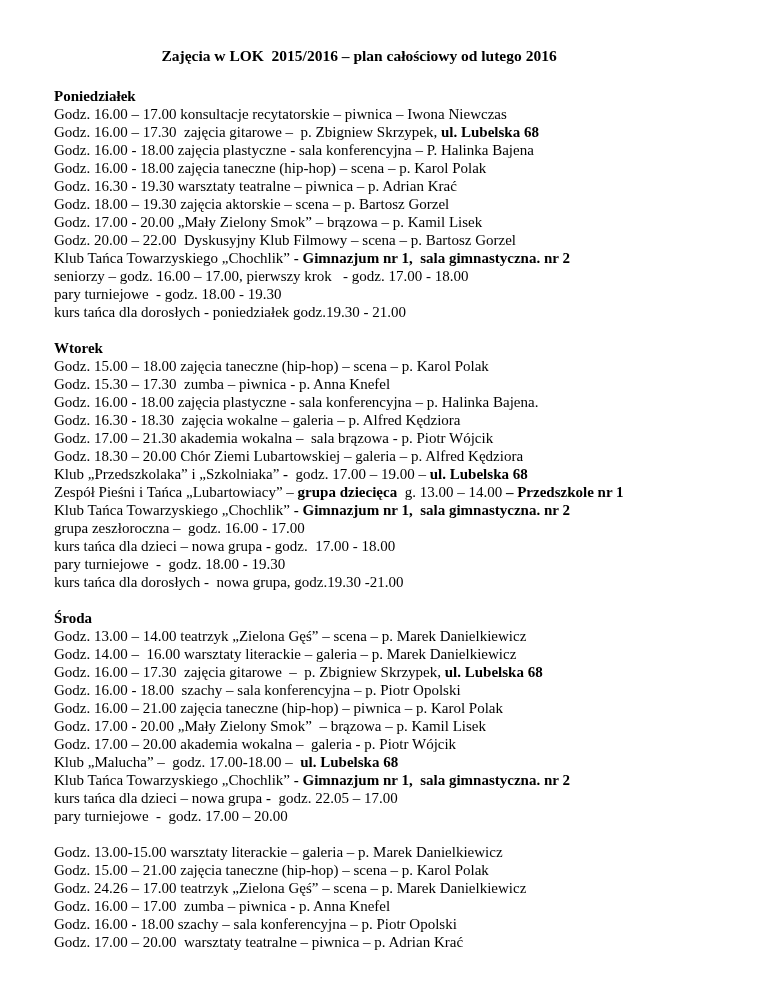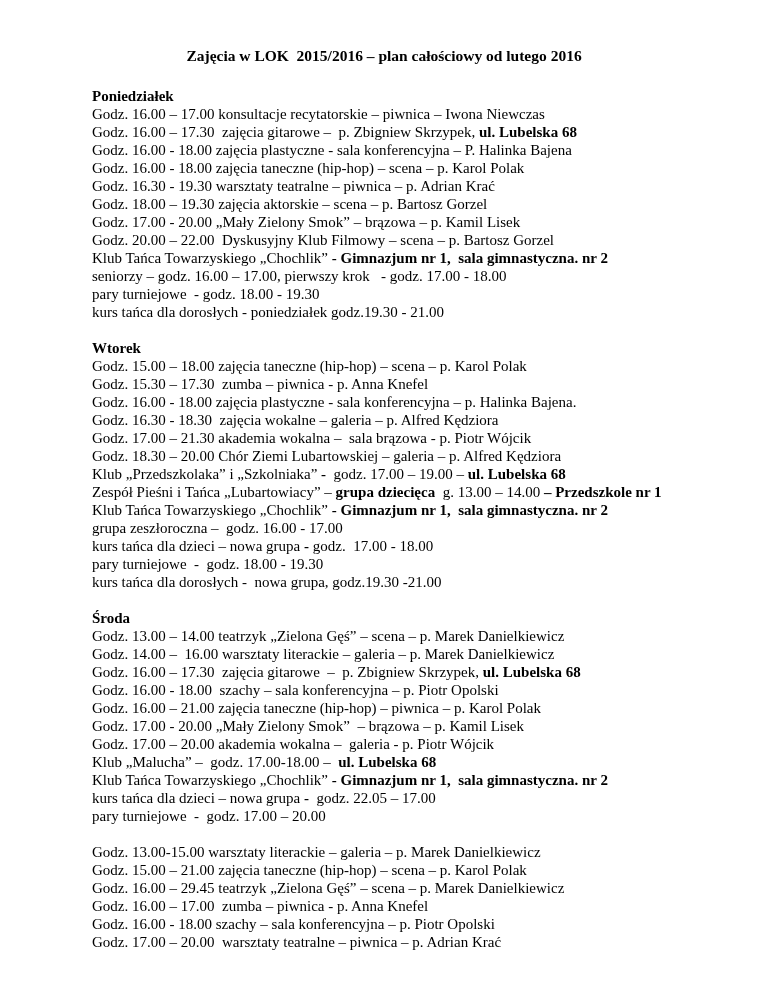--- a/index.html
+++ b/index.html
@@ -13,32 +13,32 @@
     overflow: hidden;
     font-family: "Liberation Serif", "DejaVu Serif", serif;
     font-size: 15px;
     color: #000000;
     -webkit-font-smoothing: antialiased;
   }
   .page {
     box-sizing: border-box;
     width: 768px;
     height: 994px;
-    padding: 46px 40px 20px 92px;
+    padding: 46px 40px 20px 42px;
   }
   .title {
     margin: 0 52px 22px 0;
     text-align: center;
     font-weight: bold;
     font-size: 15.5px;
     line-height: 19px;
     white-space: pre-wrap;
   }
   .day-section {
-    margin: 0 0 18px 0;
+    margin: 0 0 18px 12px;
   }
   .day-heading {
     margin: 0;
     font-weight: bold;
     line-height: 18px;
     white-space: pre;
   }
   .line {
     margin: 0;
     line-height: 18px;
@@ -95,19 +95,19 @@
         <p class="line"><span class="seg">Godz. 17.00 - 20.00 „Mały Zielony Smok”  – brązowa – p. Kamil Lisek</span></p>
         <p class="line"><span class="seg">Godz. 17.00 – 20.00 akademia wokalna –  galeria - p. Piotr Wójcik</span></p>
         <p class="line"><span class="seg u">Klub „Malucha”</span><span class="seg"> –  godz. 17.00-18.00 –  </span><span class="seg b">ul. Lubelska 68</span></p>
         <p class="line"><span class="seg u">Klub Tańca Towarzyskiego „Chochlik”</span><span class="seg b"> - Gimnazjum nr 1,  sala gimnastyczna. nr 2</span></p>
         <p class="line"><span class="seg">kurs tańca dla dzieci – nowa grupa </span><span class="seg b">-</span><span class="seg">  godz. 22.05 – 17.00</span></p>
         <p class="line"><span class="seg">pary turniejowe  -  godz. 17.00 – 20.00</span></p>
       </section>
       <section class="day-section">
         <p class="line"><span class="seg">Godz. 13.00-15.00 warsztaty literackie – galeria – p. Marek Danielkiewicz</span></p>
         <p class="line"><span class="seg">Godz. 15.00 – 21.00 zajęcia taneczne (hip-hop) – scena – p. Karol Polak</span></p>
-        <p class="line"><span class="seg">Godz. 16.00 – 29.45 teatrzyk „Zielona Gęś” – scena – p. Marek Danielkiewicz</span></p>
+        <p class="line"><span class="seg">Godz. 24.26 – 17.00 teatrzyk „Zielona Gęś” – scena – p. Marek Danielkiewicz</span></p>
         <p class="line"><span class="seg">Godz. 16.00 – 17.00  zumba – piwnica - p. Anna Knefel</span></p>
         <p class="line"><span class="seg">Godz. 16.00 - 18.00 szachy – sala konferencyjna – p. Piotr Opolski</span></p>
         <p class="line"><span class="seg">Godz. 17.00 – 20.00  warsztaty teatralne – piwnica – p. Adrian Krać</span></p>
       </section>
     </div>
 </div>
 
 </body></html>

